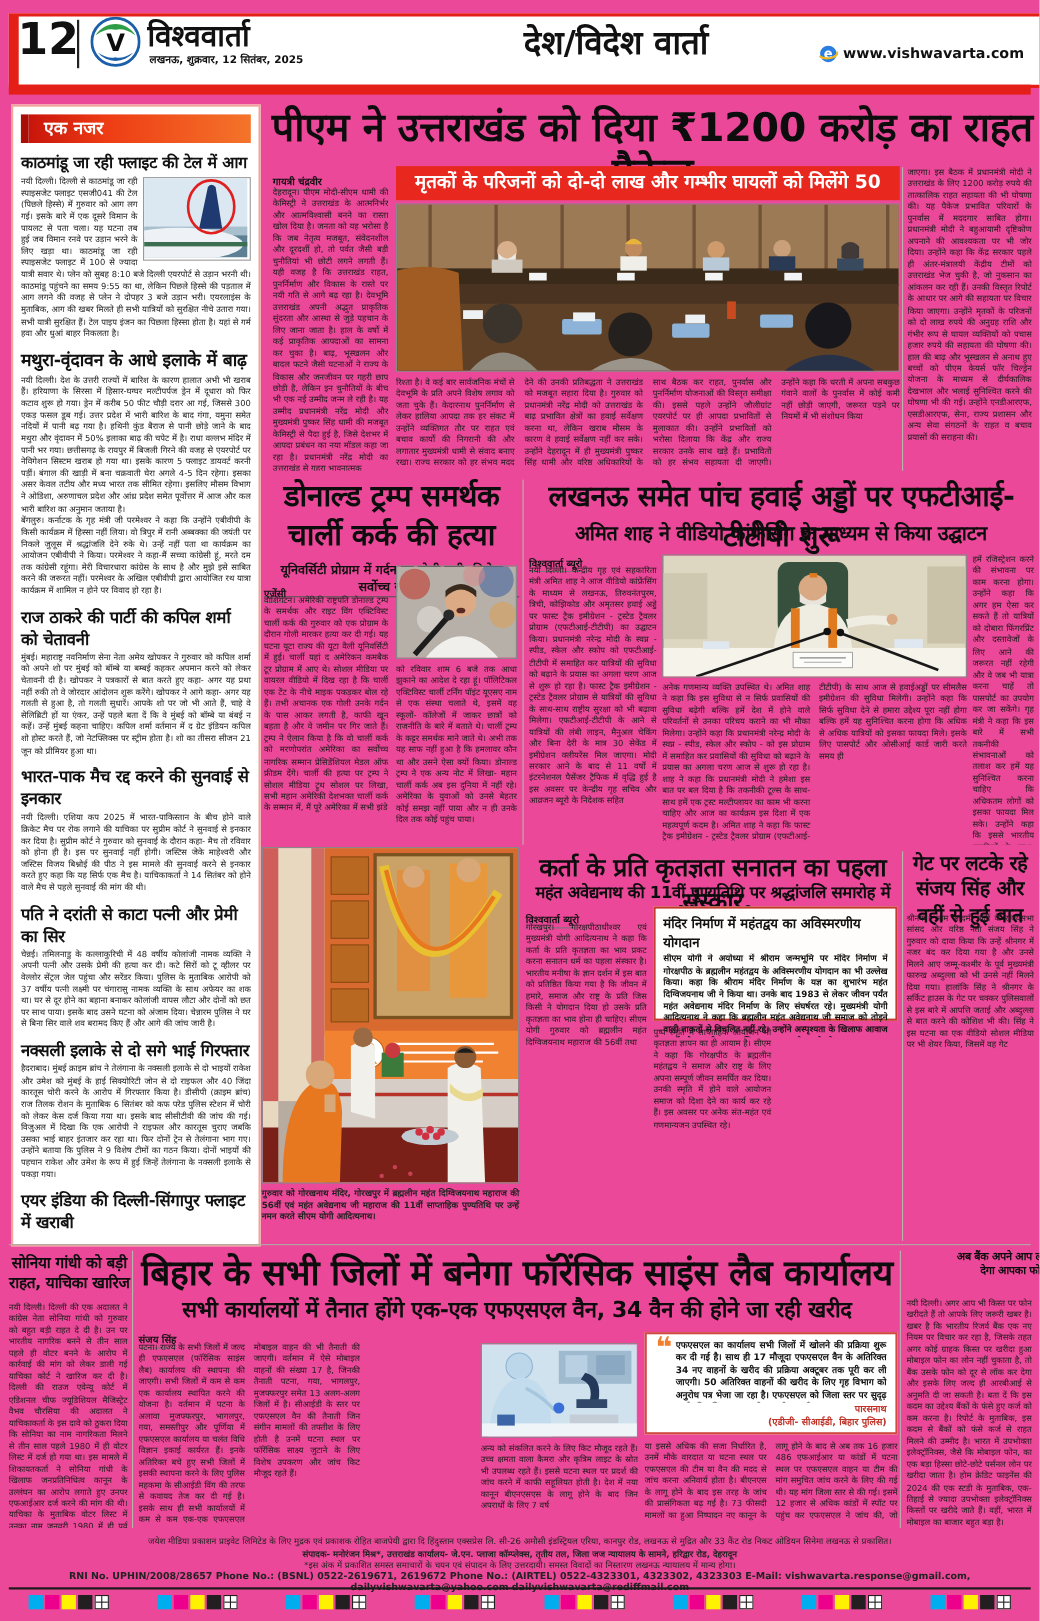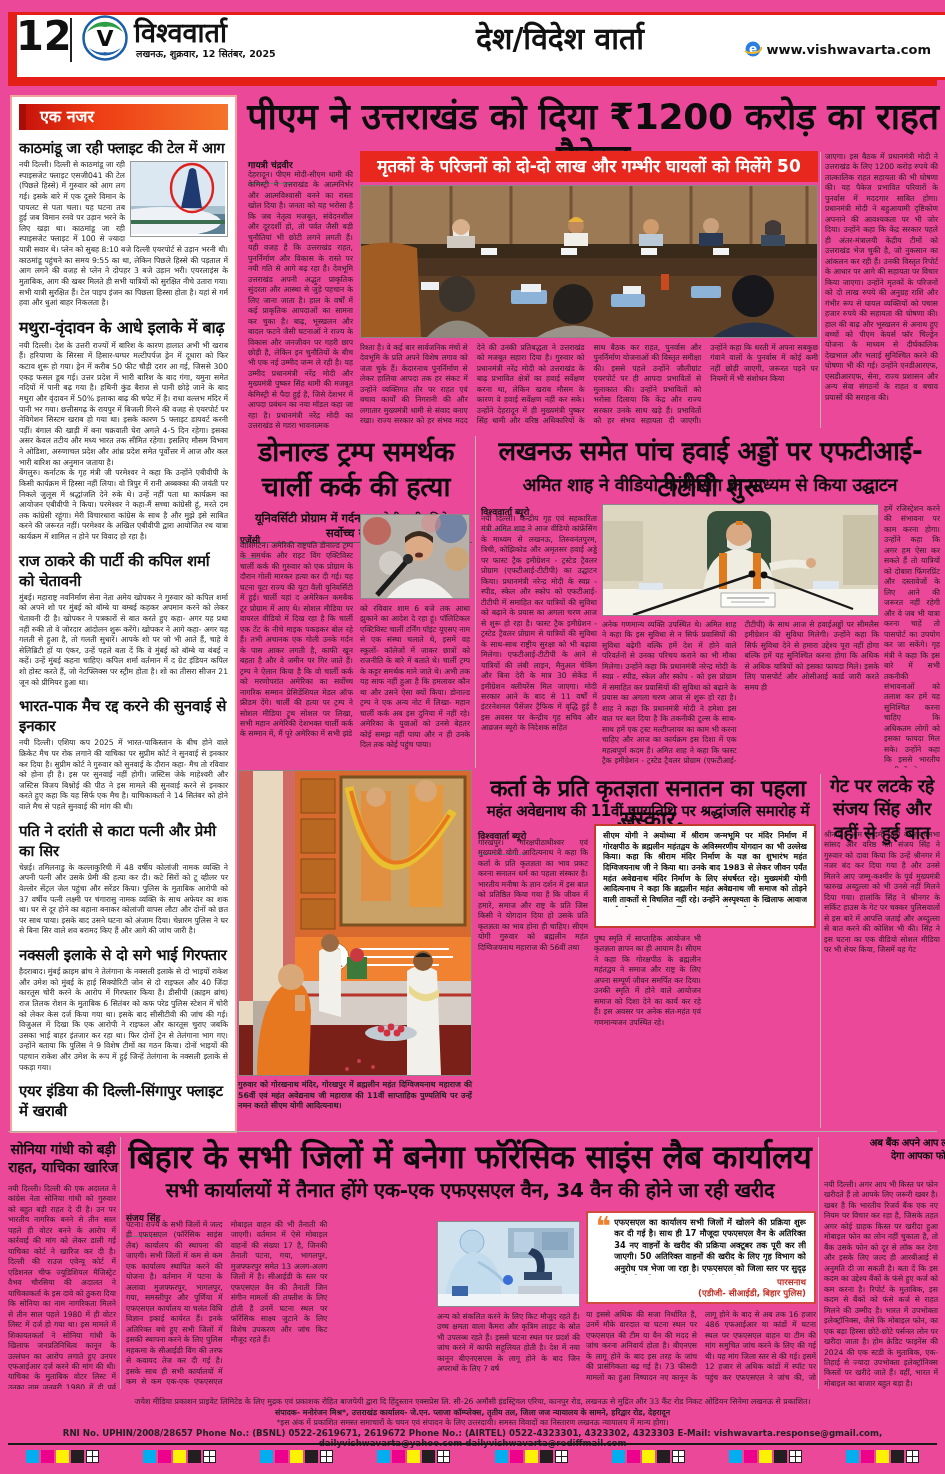--- a/index.html
+++ b/index.html
@@ -5,21 +5,21 @@
   html,body{margin:0;padding:0;background:#e9e9e6;}
   #page{position:relative;width:945px;height:1474px;background:#ec4899;margin:0 auto;
         font-family:"DejaVu Sans",sans-serif;color:#111;overflow:hidden;}
   .abs{position:absolute;}
   .bt{font-size:7.6px;line-height:1.38;text-align:justify;color:#1c1c1c;overflow:hidden;}
   .cols2{column-count:2;column-gap:8px;column-fill:auto;}
   .cols3{column-count:3;column-gap:8px;column-fill:auto;}
   .cols4{column-count:4;column-gap:9px;column-fill:auto;}
   .hl{font-weight:700;color:#0d0d0d;letter-spacing:-0.3px;}
   .center{text-align:center;}
-  .byline{font-size:9px;font-weight:700;border-bottom:1px solid #777;display:inline-block;padding-bottom:12px;}
+  .byline{font-size:9px;font-weight:700;border-bottom:1px solid #777;display:inline-block;padding-bottom:1px;}
   .vrule{width:1px;background:#b9b4ae;}
   .hrule{height:1px;background:#b0aba5;}
   
   #hdrbox{left:8px;top:12px;width:929px;height:62px;border:3px solid #e31f17;border-left:9px solid #e31f17;background:#fff;}
   #redband{left:8px;top:77px;width:929px;height:9px;background:#e31f17;}
   #pageno{left:16px;top:13px;font-size:40px;font-weight:700;}
   #hdrdiv{left:70px;top:18px;width:2px;height:44px;background:#222;}
   #masthead{left:134px;top:13px;font-size:27px;font-weight:700;}
   #hdate{left:136px;top:47px;font-size:9.5px;font-weight:700;}
   #sectitle{left:395px;top:17px;width:330px;font-size:30px;font-weight:700;text-align:center;}
@@ -315,20 +315,21 @@
         <circle cx="118" cy="184" r="7" fill="#c83a40"></circle>
     </svg>
   </div>
   <div class="abs caption" style="left:238px;top:1080px;width:234px;height:48px;">गुरुवार को गोरखनाथ मंदिर, गोरखपुर में ब्रह्मलीन महंत दिग्विजयनाथ महाराज की 56वीं एवं महंत अवेद्यनाथ जी महाराज की 11वीं साप्ताहिक पुण्यतिथि पर उन्हें नमन करते सीएम योगी आदित्यनाथ।</div>
 
   <div class="abs hl center" style="left:478px;top:772px;width:340px;font-size:22.5px;">कर्ता के प्रति कृतज्ञता सनातन का पहला संस्कार</div>
   <div class="abs hl center" style="left:478px;top:800px;width:340px;font-size:15px;">महंत अवेद्यनाथ की 11वीं पुण्यतिथि पर श्रद्धांजलि समारोह में बोले मुख्यमंत्री</div>
   <div class="abs" style="left:478px;top:824px;"><span class="byline">विश्ववार्ता ब्यूरो</span></div>
   <div class="abs bt" style="left:478px;top:838px;width:110px;height:292px;">गोरखपुर। गोरक्षपीठाधीश्वर एवं मुख्यमंत्री योगी आदित्यनाथ ने कहा कि कर्ता के प्रति कृतज्ञता का भाव प्रकट करना सनातन धर्म का पहला संस्कार है। भारतीय मनीषा के ज्ञान दर्शन में इस बात को प्रतिष्ठित किया गया है कि जीवन में हमारे, समाज और राष्ट्र के प्रति जिस किसी ने योगदान दिया हो उसके प्रति कृतज्ञता का भाव होना ही चाहिए। सीएम योगी गुरुवार को ब्रह्मलीन महंत दिग्विजयनाथ महाराज की 56वीं तथा</div>
   <div class="abs redbox" style="left:594px;top:824px;width:222px;height:104px;">
+    <div style="font-size:12px;font-weight:700;margin-bottom:2px;">मंदिर निर्माण में महंतद्वय का अविस्मरणीय योगदान</div>
     <div style="font-size:7.9px;font-weight:600;line-height:1.35;text-align:justify;overflow:hidden;height:76px;">सीएम योगी ने अयोध्या में श्रीराम जन्मभूमि पर मंदिर निर्माण में गोरक्षपीठ के ब्रह्मलीन महंतद्वय के अविस्मरणीय योगदान का भी उल्लेख किया। कहा कि श्रीराम मंदिर निर्माण के यज्ञ का शुभारंभ महंत दिग्विजयनाथ जी ने किया था। उनके बाद 1983 से लेकर जीवन पर्यंत महंत अवेद्यनाथ मंदिर निर्माण के लिए संघर्षरत रहे। मुख्यमंत्री योगी आदित्यनाथ ने कहा कि ब्रह्मलीन महंत अवेद्यनाथ जी समाज को तोड़ने वाली ताकतों से विचलित नहीं रहे। उन्होंने अस्पृश्यता के खिलाफ आवाज उठाई और आजीवन सामाजिक समरसता को बढ़ाते रहे।</div>
   </div>
   <div class="abs bt cols2" style="left:594px;top:934px;width:222px;height:194px;">पुष्प स्मृति में साप्ताहिक आयोजन भी कृतज्ञता ज्ञापन का ही आयाम है। सीएम ने कहा कि गोरक्षपीठ के ब्रह्मलीन महंतद्वय ने समाज और राष्ट्र के लिए अपना सम्पूर्ण जीवन समर्पित कर दिया। उनकी स्मृति में होने वाले आयोजन समाज को दिशा देने का कार्य कर रहे हैं। इस अवसर पर अनेक संत-महंत एवं गणमान्यजन उपस्थित रहे।</div>
   <div class="abs vrule" style="left:820px;top:774px;height:354px;"></div>
 
   <div class="abs hl center" style="left:824px;top:774px;width:116px;font-size:18px;line-height:1.3;">गेट पर लटके रहे संजय सिंह और वहीं से हुई बात</div>
   <div class="abs bt" style="left:824px;top:830px;width:116px;height:298px;">श्रीनगर। आम आदमी पार्टी के राज्यसभा सांसद और वरिष्ठ नेता संजय सिंह ने गुरुवार को दावा किया कि उन्हें श्रीनगर में नजर बंद कर दिया गया है और उनसे मिलने आए जम्मू-कश्मीर के पूर्व मुख्यमंत्री फारुख अब्दुल्ला को भी उनसे नहीं मिलने दिया गया। हालांकि सिंह ने श्रीनगर के सर्किट हाउस के गेट पर चक्कर पुलिसवालों से इस बारे में आपत्ति जताई और अब्दुल्ला से बात करने की कोशिश भी की। सिंह ने इस घटना का एक वीडियो सोशल मीडिया पर भी शेयर किया, जिसमें वह गेट</div>
 
   <div class="abs hrule" style="left:8px;top:1131px;width:929px;"></div>
   <div class="abs vrule" style="left:120px;top:1137px;height:252px;"></div>

